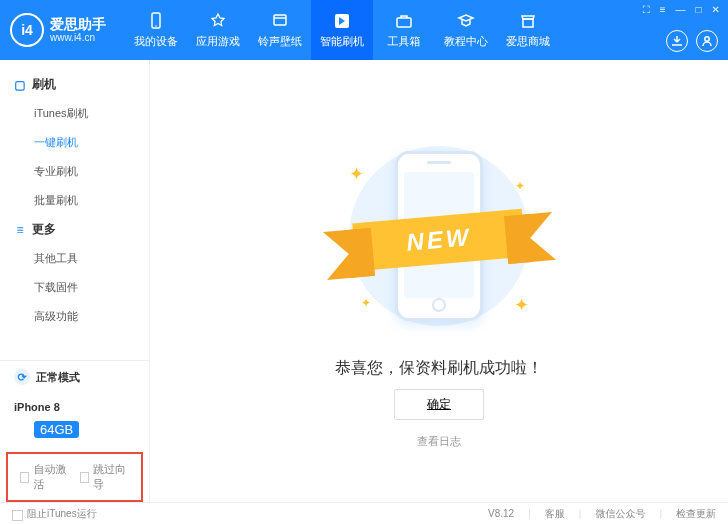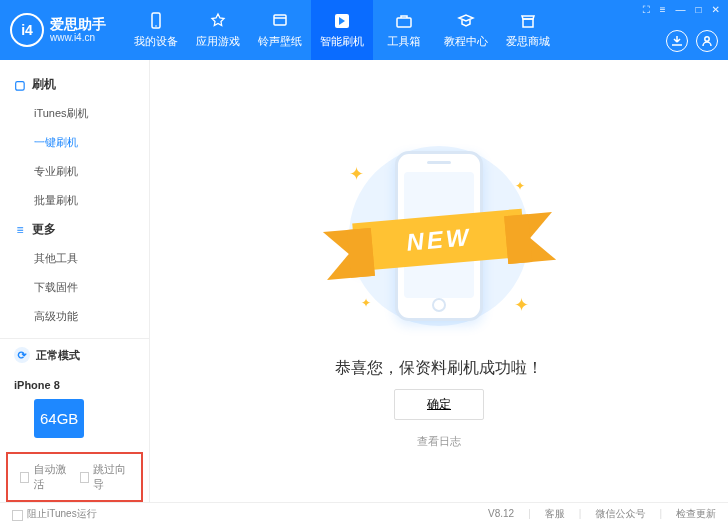--- a/index.html
+++ b/index.html
@@ -30,21 +30,21 @@
 .group-header { display: flex; align-items: center; gap: 6px; padding: 6px 14px; font-size: 12px; color: #333; font-weight: bold; }
 .group-header .gh-icon { width: 12px; height: 12px; display: flex; align-items: center; justify-content: center; color: #1e88ff; }
 .side-item { padding: 7px 14px 7px 34px; font-size: 11px; color: #555; cursor: pointer; }
 .side-item.active { color: #1e88ff; }
 .side-bottom { border-top: 1px solid #eee; }
 .mode-row { display: flex; align-items: center; gap: 6px; padding: 8px 14px; font-size: 11px; font-weight: bold; }
 .mode-row .m-icon { width: 16px; height: 16px; border-radius: 50%; display: flex; align-items: center; justify-content: center; }
 .m-icon.sync { background: #e8f3ff; color: #1e88ff; }
 .m-icon.phone { color: #1e88ff; }
 .device-row { padding: 0 14px 10px 34px; }
-.badge { display: inline-block; background: #1e88ff; color: #fff; font-size: 15px; padding: 11px 6px; border-radius: 3px; }
+.badge { display: inline-block; background: #1e88ff; color: #fff; font-size: 13px; padding: 1px 6px; border-radius: 3px; }
 .checkbox-row { display: flex; gap: 10px; padding: 8px 12px; font-size: 11px; color: #888; border: 2px solid #e74c3c; margin: 4px 6px 0; }
 .cb { display: flex; align-items: center; gap: 4px; cursor: pointer; }
 .cb-box { width: 11px; height: 11px; border: 1px solid #ccc; background: #fff; }
 
 
 .main { flex: 1; display: flex; flex-direction: column; align-items: center; justify-content: center; position: relative; padding-top: 20px; }
 .illus { position: relative; width: 220px; height: 205px; }
 .bg-circle { position: absolute; left: 50%; top: 50%; width: 180px; height: 180px; background: #eaf4ff; border-radius: 50%; transform: translate(-50%, -50%); }
 .phone { position: absolute; left: 50%; top: 50%; width: 88px; height: 170px; background: #fff; border: 3px solid #d9e6f5; border-radius: 14px; transform: translate(-50%, -50%); box-shadow: 0 4px 12px rgba(30,136,255,.15); }
 .phone::before { content: ""; position: absolute; left: 50%; top: 7px; width: 24px; height: 3px; background: #d9e6f5; border-radius: 2px; transform: translateX(-50%); }

